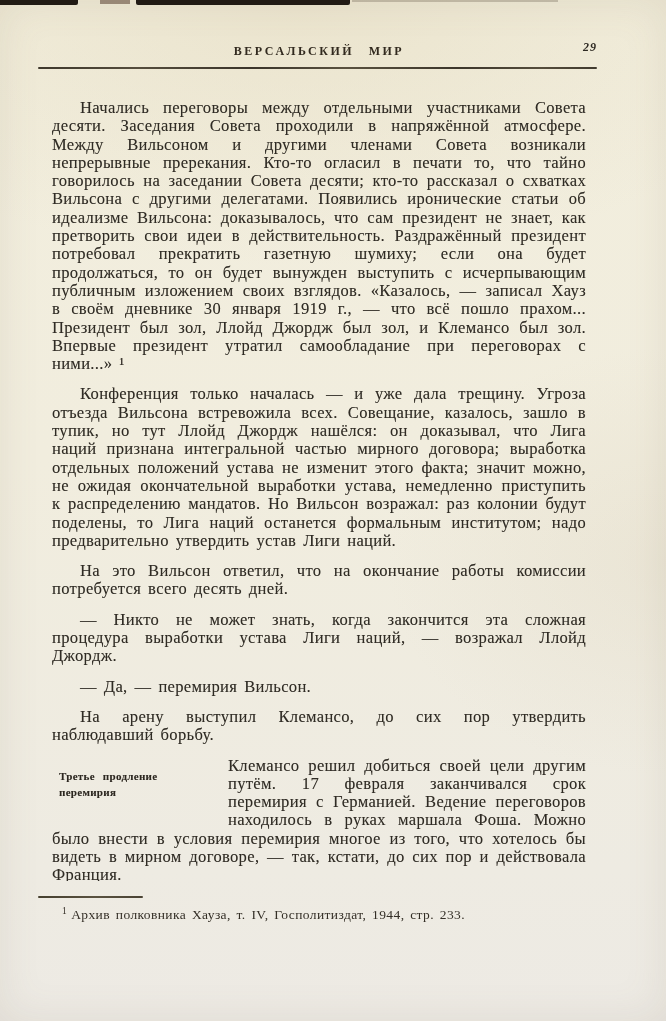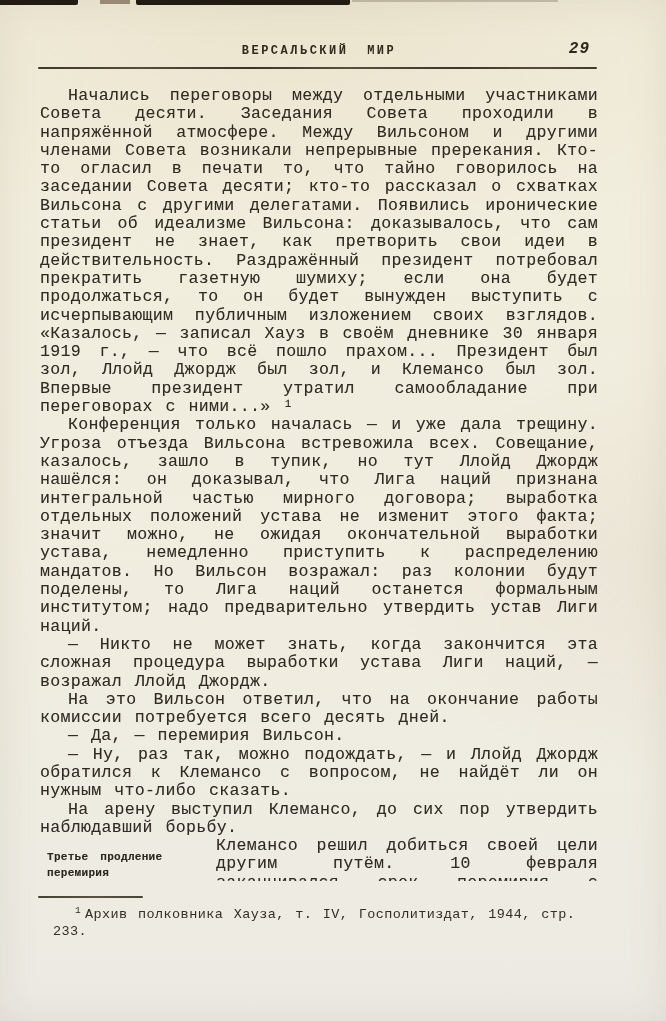--- a/index.html
+++ b/index.html
@@ -9,21 +9,21 @@
   }
   .scan-page {
     position: relative;
     width: 666px;
     height: 1021px;
     overflow: hidden;
     background:
       radial-gradient(ellipse 120% 40% at 45% 0%, rgba(224,213,182,0.40), rgba(224,213,182,0) 65%),
       radial-gradient(ellipse 60% 30% at 100% 55%, rgba(216,206,184,0.25), rgba(216,206,184,0) 70%),
       linear-gradient(180deg, #f2eedd 0%, #f1edde 45%, #eeebe2 85%, #edeae4 100%);
-    font-family: Liberation Mono, monospace;
+    font-family: Liberation Serif, serif;
     color: #2e2a23;
     box-shadow: inset 0 0 40px rgba(120,105,80,0.12);
   }
 
   
   .edge-artifact { position: absolute; top: 0; background: #211b14; }
   .edge-artifact.a1 { left: 0;     width: 78px;  height: 5px; border-radius: 0 0 2px 0; }
   .edge-artifact.a2 { left: 100px; width: 30px;  height: 4px; background: #6e5948; opacity: 0.65; }
   .edge-artifact.a3 { left: 136px; width: 214px; height: 5px; border-radius: 0 0 2px 2px; }
   .edge-artifact.a4 { left: 352px; width: 206px; height: 2px; background: rgba(70,58,45,0.25); }
@@ -37,24 +37,24 @@
     display: block;
     text-align: center;
     font-weight: bold;
     font-size: 12px;
     letter-spacing: 2.5px;
     word-spacing: 9px;
     color: #322a1f;
   }
   .page-number {
     position: absolute;
-    top: -4px; right: 8px;
+    top: -4px; right: 1px;
     font-style: italic;
     font-weight: bold;
-    font-size: 16px;
+    font-size: 12px;
     letter-spacing: 1px;
     color: #2c2username620;
   }
   .header-rule {
     position: absolute;
     top: 67px; left: 38px; width: 559px; height: 2px;
     background: linear-gradient(90deg,
       #3e382c 0%, #554d3d 18%, #3a342a 38%, #59513f 55%, #3c362b 75%, #554d3c 90%, #403a2e 100%);
     border-radius: 1px;
   }
@@ -66,21 +66,21 @@
     overflow: hidden;
     font-size: 16.5px;
     line-height: 18.3px;
     text-align: justify;
     letter-spacing: 0.35px;
     word-spacing: 2.5px;
     hyphens: auto;
     color: #2f2b24;
     text-shadow: 0.2px 0.2px 0 rgba(47,43,36,0.30);
   }
-  .body-text p { margin: 0; padding: 0; text-indent: 28px; }
+  .body-text p { margin: 12px; padding: 0; text-indent: 28px; }
   .body-text p.with-shoulder { text-indent: 0; }
 
   .shoulder {
     float: left;
     width: 176px;
     height: 55px;
     display: flex;
     align-items: center;
     justify-content: center;
     box-sizing: border-box;
@@ -100,21 +100,21 @@
   }
 
   .footnote-rule {
     position: absolute;
     top: 896px; left: 38px; width: 105px; height: 2px;
     background: linear-gradient(90deg, #46402f 0%, #5a5240 55%, #4a4334 100%);
     border-radius: 1px;
   }
   .footnote {
     position: absolute;
-    top: 906px; left: 53px; width: 558px;
+    top: 906px; left: 40px; width: 558px;
     font-size: 13.5px;
     line-height: 17px;
     letter-spacing: 0.4px;
     word-spacing: 2px;
     text-indent: 22px;
     color: #332e26;
   }
   .footnote sup {
     font-size: 9.5px;
     line-height: 0;
@@ -133,30 +133,29 @@
 
   <div class="running-header">
     <span class="running-title">ВЕРСАЛЬСКИЙ МИР</span>
     <span class="page-number">29</span>
   </div>
   <div class="header-rule"></div>
 
   <div class="body-text">
     <p>Начались переговоры между отдельными участниками Совета десяти. Заседания Совета проходили в напряжённой атмосфере. Между Вильсоном и другими членами Совета возникали непрерывные пререкания. Кто-то огласил в печати то, что тайно говорилось на заседании Совета десяти; кто-то рассказал о схватках Вильсона с другими делегатами. Появились иронические статьи об идеализме Вильсона: доказывалось, что сам президент не знает, как претворить свои идеи в действительность. Раздражённый президент потребовал прекратить газетную шумиху; если она будет продолжаться, то он будет вынужден выступить с исчерпывающим публичным изложением своих взглядов. «Казалось, — записал Хауз в своём дневнике 30 января 1919 г., — что всё пошло прахом... Президент был зол, Ллойд Джордж был зол, и Клемансо был зол. Впервые президент утратил самообладание при переговорах с ними...» ¹</p>
     <p>Конференция только началась — и уже дала трещину. Угроза отъезда Вильсона встревожила всех. Совещание, казалось, зашло в тупик, но тут Ллойд Джордж нашёлся: он доказывал, что Лига наций признана интегральной частью мирного договора; выработка отдельных положений устава не изменит этого факта; значит можно, не ожидая окончательной выработки устава, немедленно приступить к распределению мандатов. Но Вильсон возражал: раз колонии будут поделены, то Лига наций останется формальным институтом; надо предварительно утвердить устав Лиги наций.</p>
+    <p>На это Вильсон ответил, что на окончание работы комиссии потребуется всего десять дней.</p>
     <p>— Никто не может знать, когда закончится эта сложная процедура выработки устава Лиги наций, — возражал Ллойд Джордж.</p>
-    <p>На это Вильсон ответил, что на окончание работы комиссии потребуется всего десять дней.</p>
     <p>— Да, — перемирия Вильсон.</p>
-    <p>— Ну, раз так, можно подождать, — и Ллойд Джордж обратился к Клемансо с вопросом, не найдёт ли он нужным что-либо сказать.</p>
     <p>На арену выступил Клемансо, до сих пор утвердить наблюдавший борьбу.</p>
     <p class="with-shoulder">
       <span class="shoulder">
         <span class="shoulder-text">Третье продление перемирия</span>
       </span>
-      <span>Клемансо решил добиться своей цели другим путём. 10 февраля заканчивался срок перемирия с Германией. Ведение переговоров находилось в руках маршала Фоша. Можно было внести в условия перемирия многое из того, что хотелось бы видеть в мирном договоре, — так, кстати, до сих пор и действовала Франция.</span>
+      <span>Клемансо решил добиться своей цели другим путём. 17 февраля заканчивался срок перемирия с Германией. Ведение переговоров находилось в руках маршала Фоша. Можно было внести в условия перемирия многое из того, что хотелось бы видеть в мирном договоре, — так, кстати, до сих пор и действовала Франция.</span>
     </p>
   </div>
 
   <div class="footnote-rule"></div>
   <div class="footnote">
     <sup>1</sup><span>Архив полковника Хауза, т. IV, Госполитиздат, 1944, стр. 233.</span>
   </div>
 
 </div>
 

